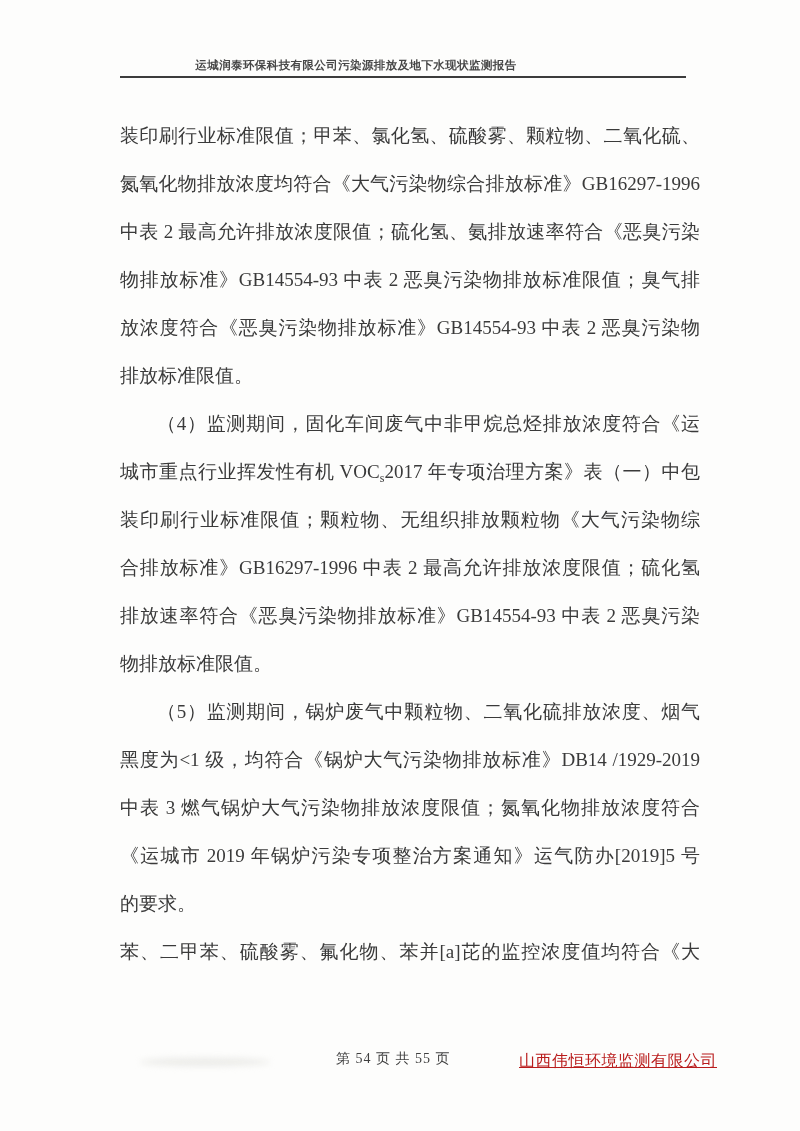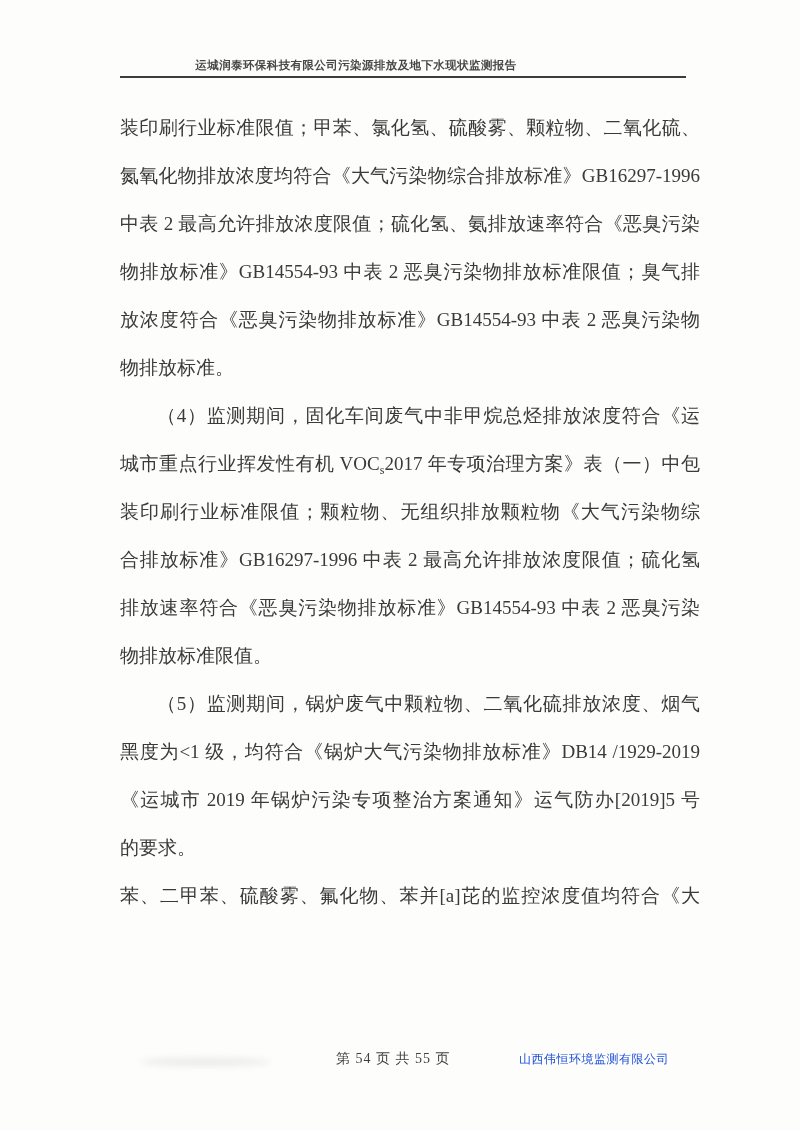--- a/index.html
+++ b/index.html
@@ -32,21 +32,21 @@
     left: 120px;
     top: 76px;
     width: 566px;
     height: 2px;
     background: #3c3c3c;
   }
   
   .body-text {
     position: absolute;
     left: 120px;
-    top: 104px;
+    top: 112px;
     width: 580px;
     font-size: 19px;
     color: #3a3a3a;
   }
   .line {
     height: 48px;
     line-height: 48px;
     text-align: justify;
     text-align-last: justify;
     text-justify: inter-character;
@@ -70,23 +70,24 @@
     left: 336px;
     top: 1050px;
     font-size: 14px;
     letter-spacing: 1px;
     color: #3f3f3f;
   }
   .footer-company {
     position: absolute;
     left: 519px;
     top: 1051px;
-    font-size: 12px;
+    font-size: 16px;
     letter-spacing: 0.5px;
-    color: #1d4ed8;
+    color: #b91c1c;
+    text-decoration: underline;
   }
   
   .smudge {
     position: absolute;
     left: 140px;
     top: 1058px;
     width: 130px;
     height: 8px;
     background: #ebebe8;
     border-radius: 50%;
@@ -100,29 +101,30 @@
 
   <div class="header-title">运城润泰环保科技有限公司污染源排放及地下水现状监测报告</div>
   <div class="header-rule"></div>
 
   <div class="body-text">
     <div class="line">装印刷行业标准限值；甲苯、氯化氢、硫酸雾、颗粒物、二氧化硫、</div>
     <div class="line">氮氧化物排放浓度均符合《大气污染物综合排放标准》GB16297-1996</div>
     <div class="line">中表 2 最高允许排放浓度限值；硫化氢、氨排放速率符合《恶臭污染</div>
     <div class="line">物排放标准》GB14554-93 中表 2 恶臭污染物排放标准限值；臭气排</div>
     <div class="line">放浓度符合《恶臭污染物排放标准》GB14554-93 中表 2 恶臭污染物</div>
-    <div class="line para-end">物排放标准。</div>
+    <div class="line para-end">排放标准限值。</div>
     <div class="line indent">（4）监测期间，固化车间废气中非甲烷总烃排放浓度符合《运</div>
     <div class="line"><span>城市重点行业挥发性有机 VOC</span><span class="sub">s</span><span>2017 年专项治理方案》表（一）中包</span></div>
     <div class="line">装印刷行业标准限值；颗粒物、无组织排放颗粒物《大气污染物综</div>
     <div class="line">合排放标准》GB16297-1996 中表 2 最高允许排放浓度限值；硫化氢</div>
     <div class="line">排放速率符合《恶臭污染物排放标准》GB14554-93 中表 2 恶臭污染</div>
     <div class="line para-end">物排放标准限值。</div>
     <div class="line indent">（5）监测期间，锅炉废气中颗粒物、二氧化硫排放浓度、烟气</div>
     <div class="line">黑度为&lt;1 级，均符合《锅炉大气污染物排放标准》DB14 /1929-2019</div>
+    <div class="line">中表 3 燃气锅炉大气污染物排放浓度限值；氮氧化物排放浓度符合</div>
     <div class="line">《运城市 2019 年锅炉污染专项整治方案通知》运气防办[2019]5 号</div>
     <div class="line para-end">的要求。</div>
     <div class="line">苯、二甲苯、硫酸雾、氟化物、苯并[a]芘的监控浓度值均符合《大</div>
   </div>
 
   <div class="smudge"></div>
   <div class="footer-page">第 54 页 共 55 页</div>
   <div class="footer-company">山西伟恒环境监测有限公司</div>
 
 </div>

